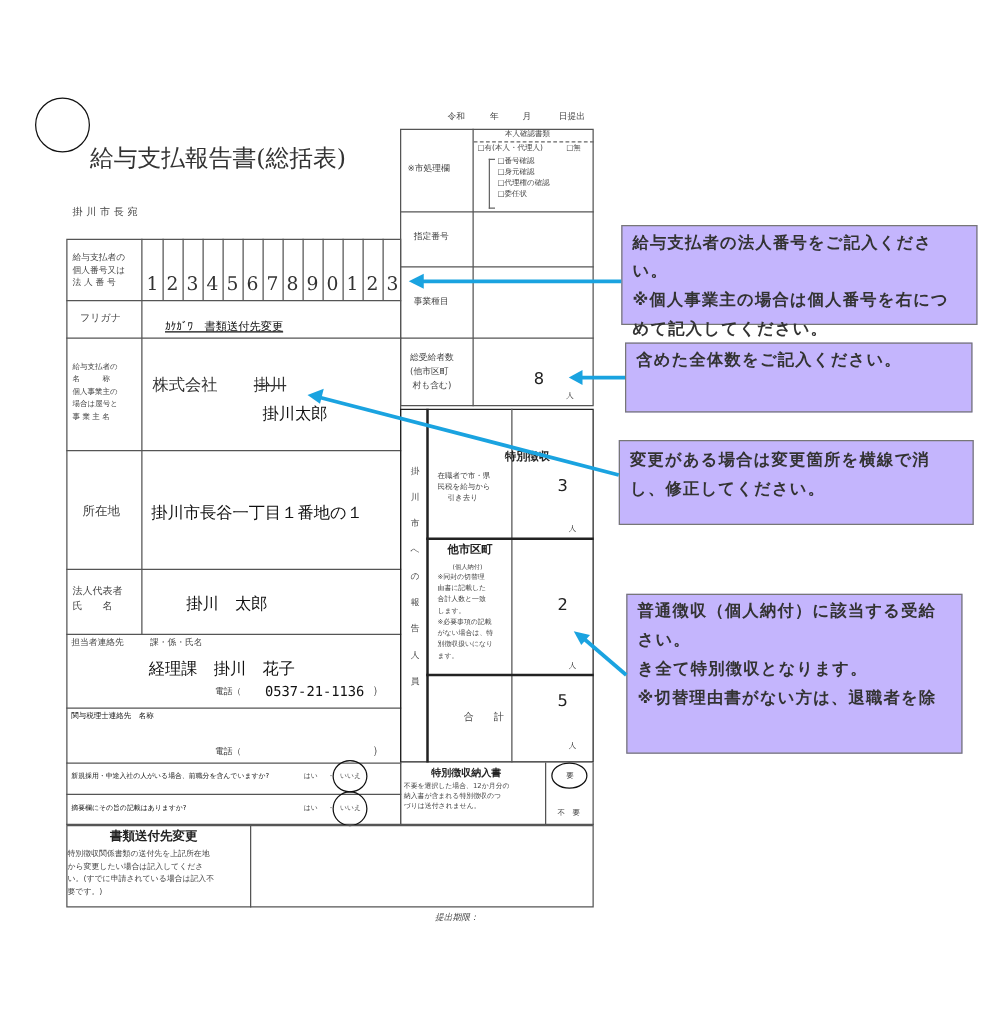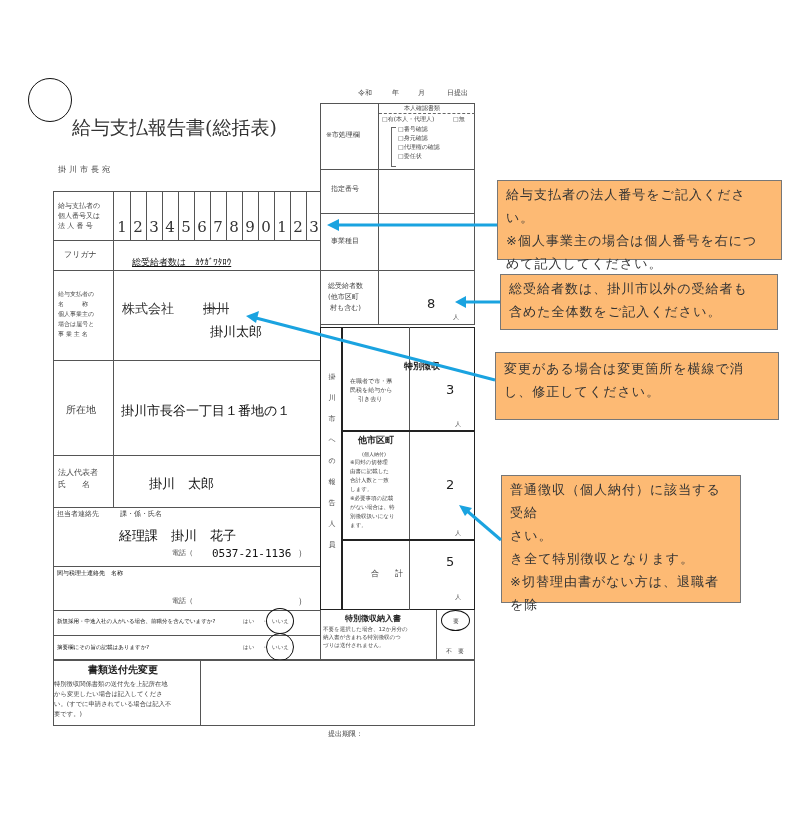--- a/index.html
+++ b/index.html
@@ -5,22 +5,22 @@
   html, body { margin:0; padding:0; }
   body { width:793px; height:829px; background:#ffffff; position:relative; overflow:hidden;
          font-family:"DejaVu Sans", sans-serif; color:#222; }
   .abs { position:absolute; }
   .line { position:absolute; background:#555; }
   .thick { background:#222; }
   .t { position:absolute; white-space:nowrap; line-height:1; }
   .small { font-size:7px; color:#444; }
   .tiny { font-size:6px; color:#444; }
   .cell { position:absolute; box-sizing:border-box; }
-  .callout { position:absolute; box-sizing:border-box; border:1px solid #777; background:#fdba74;
-             font-size:13px; line-height:23px; color:#333; padding:4px 8px; letter-spacing:1px; }
+  .callout { position:absolute; box-sizing:border-box; border:1px solid #777; background:#c4b5fd;
+             font-size:13px; line-height:23px; color:#333; padding:4px 8px; letter-spacing:1px;font-weight:bold; }
   .digit { position:absolute; top:218px; font-family:"DejaVu Serif", serif; font-size:15px; color:#333; width:16px; text-align:center; }
   .ring { position:absolute; border:1.4px solid #111; border-radius:50%; box-sizing:border-box; }
   .vchar { position:absolute; left:328px; font-size:7px; color:#444; width:8px; text-align:center; }
 </style>
 </head>
 <body>
 
 <div class="ring" style="left:28px;top:78px;width:44px;height:44px;border-width:1.6px;"></div>
 <div class="t" style="left:72px;top:118px;font-size:19px;font-family:'DejaVu Serif',serif;color:#333;">給与支払報告書(総括表)</div>
 <div class="t small" style="left:58px;top:166px;font-size:8px;letter-spacing:3px;">掛川市長宛</div>
@@ -93,21 +93,21 @@
 <div class="digit" style="left:194px;">6</div>
 <div class="digit" style="left:210px;">7</div>
 <div class="digit" style="left:226px;">8</div>
 <div class="digit" style="left:242px;">9</div>
 <div class="digit" style="left:258px;">0</div>
 <div class="digit" style="left:274px;">1</div>
 <div class="digit" style="left:290px;">2</div>
 <div class="digit" style="left:306px;">3</div>
 
 <div class="t small" style="left:64px;top:251px;font-size:8px;">フリガナ</div>
-<div class="t" style="left:132px;top:258px;font-size:9px;color:#111;text-decoration:underline;">総受給者数は　ｶｹｶﾞﾜﾀﾛｳ</div>
+<div class="t" style="left:132px;top:258px;font-size:9px;color:#111;text-decoration:underline;">ｶｹｶﾞﾜ　書類送付先変更</div>
 
 <div class="t tiny" style="left:58px;top:291px;">給与支払者の</div>
 <div class="t tiny" style="left:58px;top:301px;">名　　　称</div>
 <div class="t tiny" style="left:58px;top:311px;">個人事業主の</div>
 <div class="t tiny" style="left:58px;top:321px;">場合は屋号と</div>
 <div class="t tiny" style="left:58px;top:331px;">事 業 主 名</div>
 <div class="t" style="left:122px;top:302px;font-size:13px;color:#333;">株式会社</div>
 <div class="t" style="left:203px;top:302px;font-size:13px;color:#333;text-decoration:line-through;">掛川</div>
 <div class="t" style="left:210px;top:325px;font-size:13px;color:#111;">掛川太郎</div>
 
@@ -197,36 +197,35 @@
 
 <div class="cell" style="left:53px;top:660px;width:422px;height:66px;border:1px solid #555;"></div>
 <div class="line" style="left:200px;top:660px;width:1px;height:66px;"></div>
 <div class="t" style="left:88px;top:665px;font-size:10px;font-weight:bold;color:#222;font-family:'DejaVu Serif',serif;">書類送付先変更</div>
 <div class="t tiny" style="left:54px;top:681px;font-size:6.3px;">特別徴収関係書類の送付先を上記所在地</div>
 <div class="t tiny" style="left:54px;top:691px;font-size:6.3px;">から変更したい場合は記入してくださ</div>
 <div class="t tiny" style="left:54px;top:701px;font-size:6.3px;">い。(すでに申請されている場合は記入不</div>
 <div class="t tiny" style="left:54px;top:711px;font-size:6.3px;">要です。)</div>
 <div class="abs" style="left:201px;top:661px;width:273px;height:64px;"></div>
 
-<div class="t small" style="left:328px;top:731px;">提出期限：</div>
+<div class="t small" style="left:348px;top:731px;font-style:italic;">提出期限：</div>
 
 <div class="callout" style="left:497px;top:180px;width:285px;height:80px;padding-top:2px;">
   <div>給与支払者の法人番号をご記入ください。</div>
   <div>※個人事業主の場合は個人番号を右につ</div>
   <div>めて記入してください。</div>
 </div>
 <div class="callout" style="left:500px;top:274px;width:278px;height:56px;padding-top:2px;">
-  <div>総受給者数は、掛川市以外の受給者も</div>
   <div>含めた全体数をご記入ください。</div>
 </div>
 <div class="callout" style="left:495px;top:352px;width:284px;height:68px;padding-top:4px;">
   <div>変更がある場合は変更箇所を横線で消</div>
   <div>し、修正してください。</div>
 </div>
-<div class="callout" style="left:501px;top:475px;width:240px;height:128px;padding-top:2px;">
+<div class="callout" style="left:501px;top:475px;width:269px;height:128px;padding-top:2px;">
   <div>普通徴収（個人納付）に該当する受給</div>
   <div>さい。</div>
   <div>き全て特別徴収となります。</div>
   <div>※切替理由書がない方は、退職者を除</div>
 </div>
 
 <svg class="abs" style="left:0;top:0;" width="793" height="829" viewBox="0 0 793 829">
   <defs>
     <marker id="ah" markerWidth="8" markerHeight="8" refX="4" refY="4" orient="auto" markerUnits="userSpaceOnUse">
       <path d="M8,0 L0,4 L8,8 z" fill="#1aa3e0"></path>

